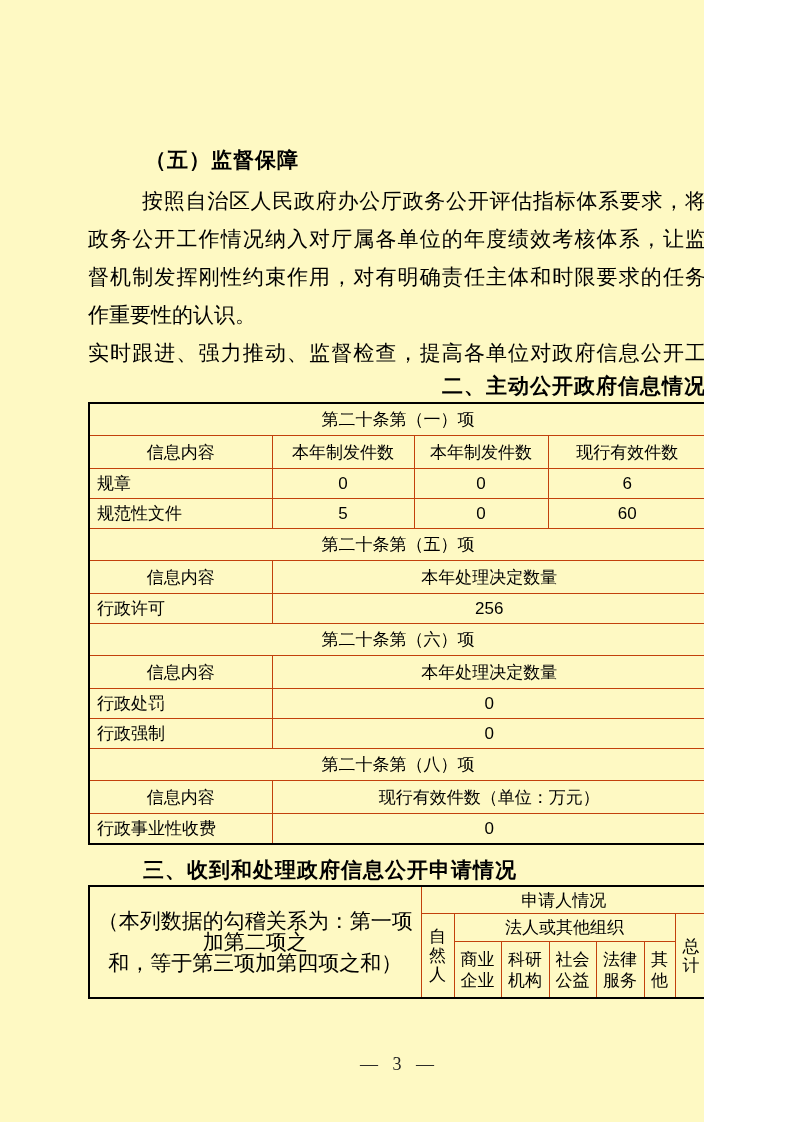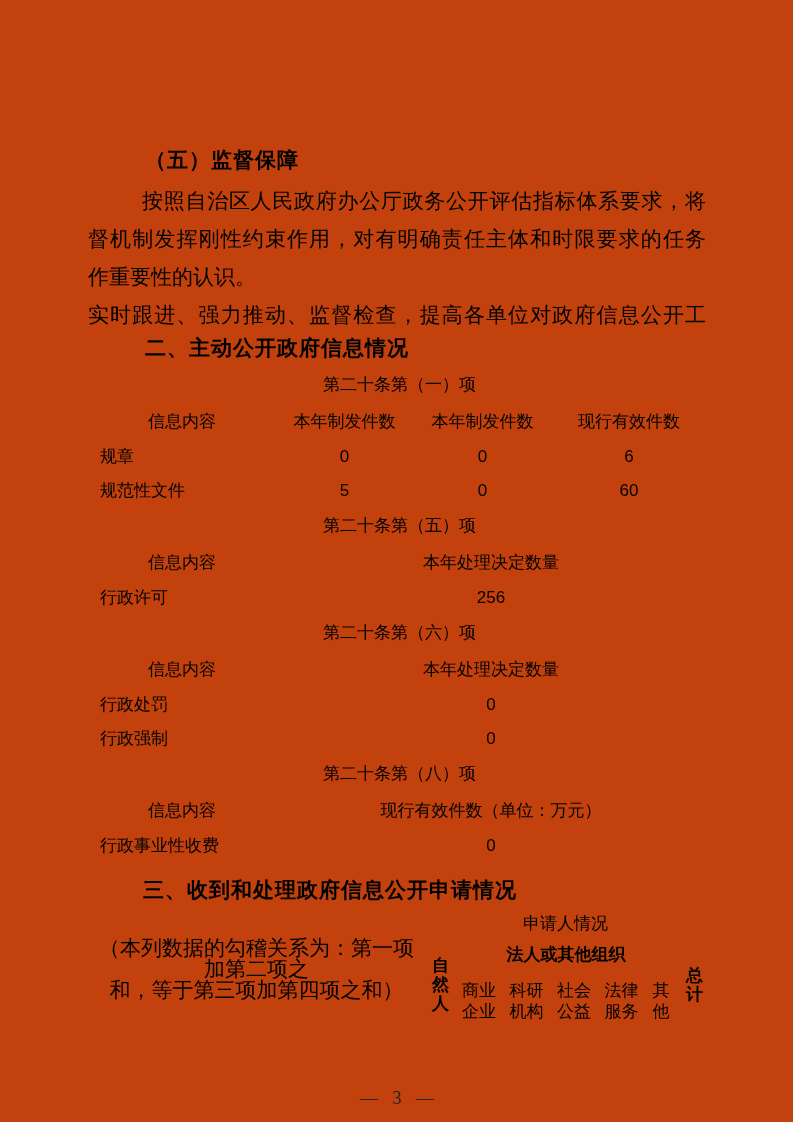--- a/index.html
+++ b/index.html
@@ -1,20 +1,20 @@
 <!DOCTYPE html>
 <html><head>
 <meta charset="utf-8">
 <style>
   html,body { margin:0; padding:0; background:#ffffff; }
   .page {
     position: relative;
-    width: 793px;
+    width: 704px;
     height: 1122px;
-    background: #c2410c;
+    background: #fef9c3;
     color: #000000;
     font-family: "Liberation Serif", "DejaVu Serif", serif;
     overflow: hidden;
     box-sizing: border-box;
   }
   .content {
     position: absolute;
     left: 88px;
     top: 0;
     width: 618px;
@@ -37,51 +37,51 @@
     white-space: nowrap;
   }
   .para-line.first { text-indent: 54px; }
   .para-line.last  { text-align-last: left; white-space: normal; }
   .h-sec {
     font-family: "Liberation Sans", "DejaVu Sans", sans-serif;
     font-weight: 700;
     font-size: 21px;
     letter-spacing: 1px;
   }
-  .h-two   { margin: 0 0 2px 57px; line-height: 28px; }
+  .h-two   { margin: 0 0 2px 57px; line-height: 28px; text-align: right; }
   .h-three { margin: 12px 0 0 55px; line-height: 26px; }
 
   table {
     border-collapse: collapse;
     table-layout: fixed;
     width: 618px;
     border: 2px solid #000;
   }
   td {
-    border: 5px solid #c2410c;
+    border: 1px solid #c2410c;
     padding: 0;
     font-size: 17px;
     text-align: center;
     vertical-align: middle;
     overflow: hidden;
   }
   
   .t1 { margin-top: 2px; }
   .t1 .sec  td { height: 31px; }
   .t1 .hdr  td { height: 32px; }
   .t1 .data td { height: 29px; }
   .t1 td.lbl { text-align: left; padding-left: 7px; font-family: Liberation Mono, monospace; }
   .t1 td.num {
     font-family: "Liberation Sans", "DejaVu Sans", sans-serif;
     font-size: 17px;
   }
   
   .t2 { margin-top: 2px; }
   .t2 .r1 td { height: 26px; }
-  .t2 .r2 td { height: 27px; font-weight: bold; }
+  .t2 .r2 td { height: 27px; }
   .t2 .r3 td { height: 55px; }
   .t2 td.note {
     font-size: 21px;
     line-height: 21px;
     padding: 0 4px;
   }
   .t2 td.vtext {
     word-break: break-all;
     line-height: 19px;
     padding: 0 7px;
@@ -103,20 +103,21 @@
 </head>
 <body>
 
 <div class="page">
   <div class="content">
 
     <div class="h-sub h-sec">（五）监督保障</div>
 
     <div class="para">
       <div class="para-line first">按照自治区人民政府办公厅政务公开评估指标体系要求，将</div>
+      <div class="para-line">政务公开工作情况纳入对厅属各单位的年度绩效考核体系，让监</div>
       <div class="para-line">督机制发挥刚性约束作用，对有明确责任主体和时限要求的任务</div>
       <div class="para-line last">作重要性的认识。</div>
       <div class="para-line">实时跟进、强力推动、监督检查，提高各单位对政府信息公开工</div>
     </div>
 
     <div class="h-sec h-two">二、主动公开政府信息情况</div>
 
     <table class="t1">
       <colgroup>
         <col style="width:183px">

